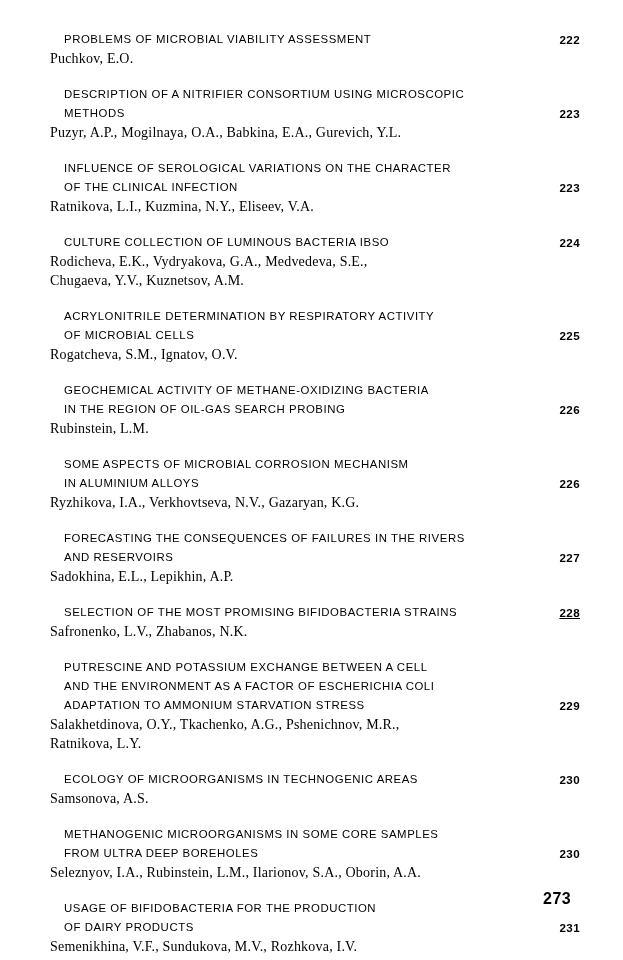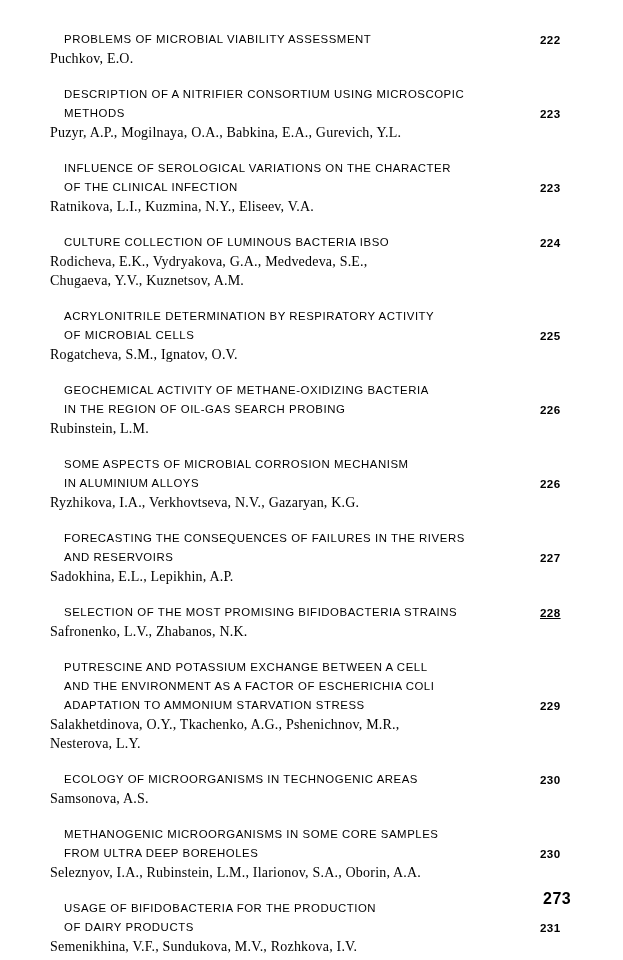--- a/index.html
+++ b/index.html
@@ -51,20 +51,21 @@
     margin-left: 6px;
   }
   .page-num {
     position: absolute;
     right: 0;
     font-family: "Liberation Sans", sans-serif;
     font-size: 11.6px;
     font-weight: bold;
     letter-spacing: 0.4px;
     line-height: 19px;
+    text-align: right;
     width: 40px;
   }
   .folio {
     position: absolute;
     right: 52px;
     bottom: 52px;
     font-family: "Liberation Sans", sans-serif;
     font-size: 16px;
     font-weight: bold;
     letter-spacing: 0.4px;
@@ -145,21 +146,21 @@
         <div class="authors">Safronenko, L.V., Zhabanos, N.K.</div>
         <div class="page-num" style="top: 0px; text-decoration: underline;">228</div>
       </div>
       <div class="entry">
         <div class="entry-title-block">
           <div class="title-line">PUTRESCINE AND POTASSIUM EXCHANGE BETWEEN A CELL</div>
           <div class="title-line">AND THE ENVIRONMENT AS A FACTOR OF ESCHERICHIA COLI</div>
           <div class="title-line">ADAPTATION TO AMMONIUM STARVATION STRESS</div>
         </div>
         <div class="authors">Salakhetdinova, O.Y., Tkachenko, A.G., Pshenichnov, M.R.,</div>
-        <div class="authors">Nesterova, L.Y.</div>
+        <div class="authors">Ratnikova, L.Y.</div>
         <div class="page-num" style="top: 38px;">229</div>
       </div>
       <div class="entry">
         <div class="entry-title-block">
           <div class="title-line">ECOLOGY OF MICROORGANISMS IN TECHNOGENIC AREAS</div>
         </div>
         <div class="authors">Samsonova, A.S.</div>
         <div class="page-num" style="top: 0px;">230</div>
       </div>
       <div class="entry">

